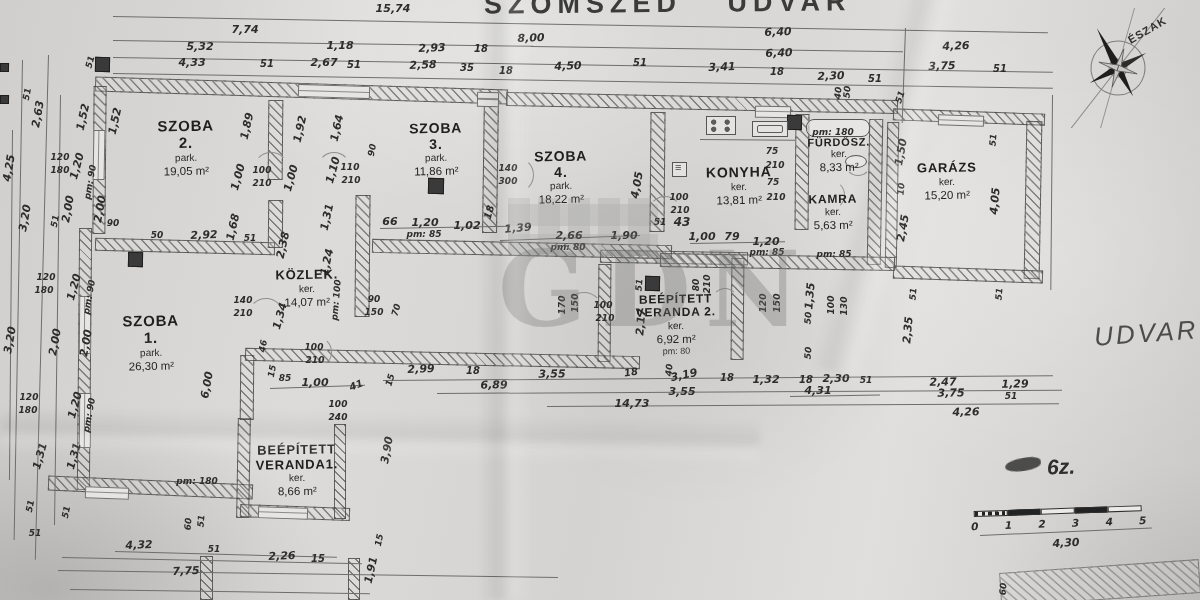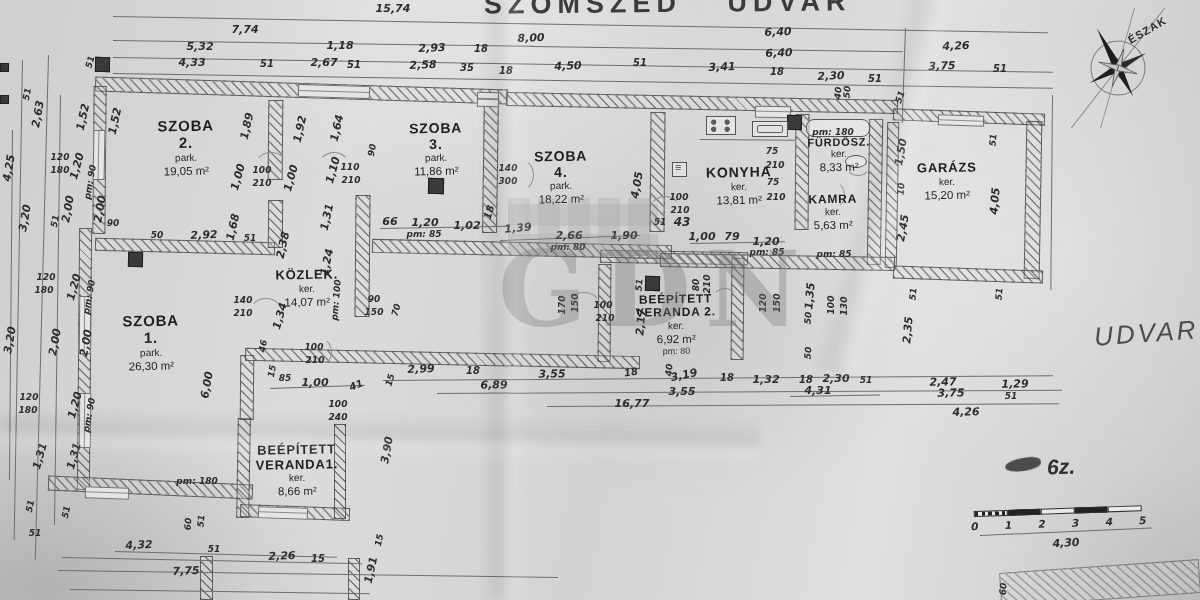--- a/index.html
+++ b/index.html
@@ -296,21 +296,21 @@
       <div class="dim" style="left: 473px; top: 370px; transform: translate(-50%, -50%) rotate(0deg); font-size: 10px;">18</div>
       <div class="dim" style="left: 552px; top: 374px; transform: translate(-50%, -50%) rotate(-1deg);">3,55</div>
       <div class="dim" style="left: 494px; top: 385px; transform: translate(-50%, -50%) rotate(-1deg);">6,89</div>
       <div class="dim" style="left: 390px; top: 380px; transform: translate(-50%, -50%) rotate(-75deg); font-size: 9px;">15</div>
       <div class="dim" style="left: 631px; top: 372px; transform: translate(-50%, -50%) rotate(-8deg); font-size: 10px;">18</div>
       <div class="dim" style="left: 669px; top: 370px; transform: translate(-50%, -50%) rotate(-85deg); font-size: 9px;">40</div>
       <div class="dim" style="left: 684px; top: 375px; transform: translate(-50%, -50%) rotate(-12deg);">3,19</div>
       <div class="dim" style="left: 727px; top: 377px; transform: translate(-50%, -50%) rotate(0deg); font-size: 10px;">18</div>
       <div class="dim" style="left: 766px; top: 379px; transform: translate(-50%, -50%) rotate(0deg);">1,32</div>
       <div class="dim" style="left: 682px; top: 391px; transform: translate(-50%, -50%) rotate(0deg);">3,55</div>
-      <div class="dim" style="left: 632px; top: 403px; transform: translate(-50%, -50%) rotate(0deg);">16,77</div>
+      <div class="dim" style="left: 632px; top: 403px; transform: translate(-50%, -50%) rotate(0deg);">14,73</div>
       <div class="dim" style="left: 806px; top: 379px; transform: translate(-50%, -50%) rotate(0deg); font-size: 10px;">18</div>
       <div class="dim" style="left: 836px; top: 378px; transform: translate(-50%, -50%) rotate(0deg);">2,30</div>
       <div class="dim" style="left: 866px; top: 380px; transform: translate(-50%, -50%) rotate(0deg); font-size: 9px;">51</div>
       <div class="dim" style="left: 818px; top: 390px; transform: translate(-50%, -50%) rotate(0deg);">4,31</div>
       <div class="dim" style="left: 943px; top: 382px; transform: translate(-50%, -50%) rotate(-1deg);">2,47</div>
       <div class="dim" style="left: 951px; top: 393px; transform: translate(-50%, -50%) rotate(-1deg);">3,75</div>
       <div class="dim" style="left: 1015px; top: 384px; transform: translate(-50%, -50%) rotate(-1deg);">1,29</div>
       <div class="dim" style="left: 1011px; top: 396px; transform: translate(-50%, -50%) rotate(0deg); font-size: 9px;">51</div>
       <div class="dim" style="left: 966px; top: 412px; transform: translate(-50%, -50%) rotate(-1deg);">4,26</div>
       <div class="dim" style="left: 30px; top: 506px; transform: translate(-50%, -50%) rotate(-78deg); font-size: 9px;">51</div>

